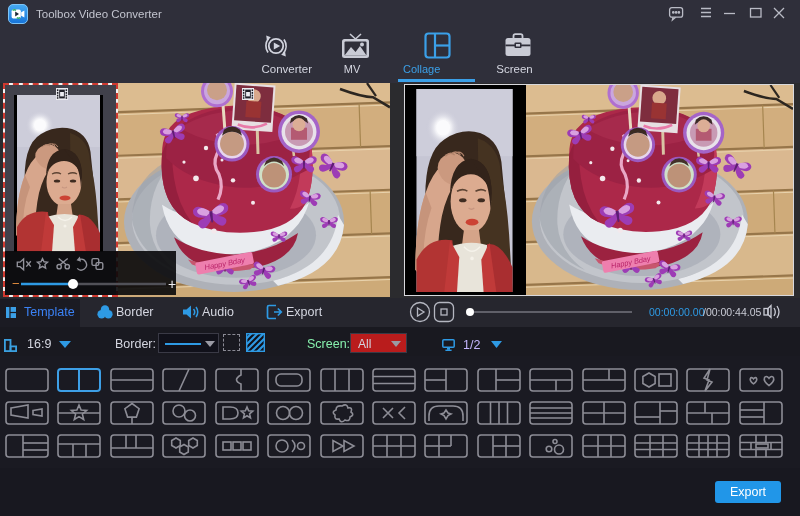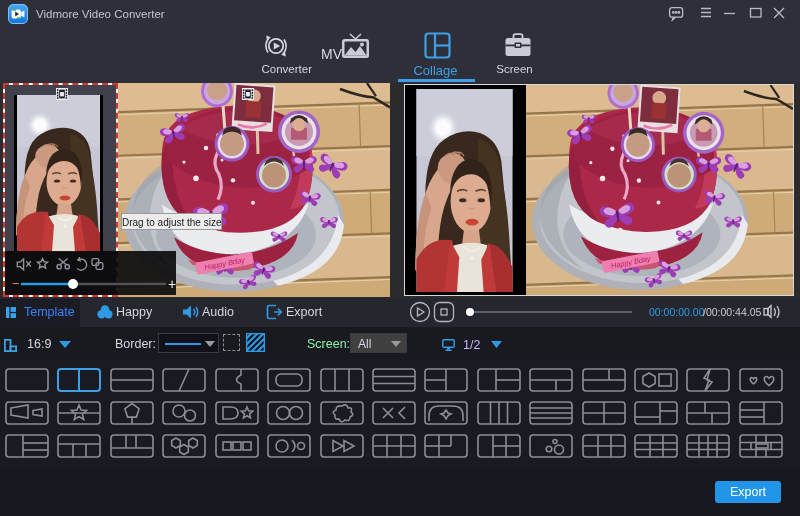--- a/index.html
+++ b/index.html
@@ -187,21 +187,21 @@
             <stop offset="1" stop-color="#1673d8"></stop>
           </linearGradient>
         </defs>
 <rect x="0.5" y="0.5" width="19" height="19" rx="4.5" fill="url(#lgr)" stroke="#7ec3f5" stroke-width="1"></rect>
 <rect x="3.6" y="5.6" width="9.2" height="8.8" rx="1.6" fill="#fff"></rect>
 <polygon points="13.2,8.2 16.4,6.4 16.4,13.6 13.2,11.8" fill="#fff"></polygon>
 <polygon points="7.2,7.6 11,10 7.2,12.4" fill="#1c2733"></polygon>
 <path d="M4.6 6.4 q2 -1.2 3.4 0" stroke="#35b06a" stroke-width="1.4" fill="none"></path>
 <path d="M12.2 13.6 q-2 1.2 -3.4 0" stroke="#35b06a" stroke-width="1.4" fill="none"></path>
 </svg></div>
-<div class="abs" style="left:36px;top:8px;color:#c3c5cf;font-size:11.5px">Vidmore Video Converter</div>
+<div class="abs" style="left:36px;top:8px;color:#c3c5cf;font-size:11.5px">Toolbox Video Converter</div>
 
 <svg class="abs" style="left:668px;top:6px" width="126" height="16" viewBox="0 0 126 16">
 <g stroke="#b9bbc5" fill="none" stroke-width="1.3">
 <rect x="1.6" y="1.6" width="13" height="9.5" rx="2.2"></rect>
 <circle cx="5.3" cy="6.4" r="0.7" fill="#b9bbc5"></circle>
         <circle cx="8.1" cy="6.4" r="0.7" fill="#b9bbc5"></circle>
         <circle cx="10.9" cy="6.4" r="0.7" fill="#b9bbc5"></circle>
 <path d="M5 11.2 L4.4 14 L7.6 11.2"></path>
 <path d="M33 2.5 h10 M33 6.5 h10 M33 10.5 h10"></path>
 <path d="M56 7.5 h11"></path>
@@ -222,30 +222,30 @@
     </svg>
 <div class="abs" style="left:240px;top:63px;width:72px;text-align:right;color:#d4d6e0;font-size:11.5px">Converter</div>
 
 <svg class="abs" style="left:340px;top:33px" width="31" height="27" viewBox="0 0 31 27">
 <path d="M10 1 L15.5 6 L21 1" stroke="#c9cbd5" stroke-width="1.6" fill="none"></path>
 <rect x="2" y="6" width="27" height="19" rx="2.5" fill="#c9cbd5"></rect>
 <rect x="4.5" y="8.5" width="22" height="14" rx="1" fill="#2f2f3a"></rect>
 <path d="M4.5 22.5 L11 14 L15.5 19 L20 13 L26.5 22.5 Z" fill="#c9cbd5"></path>
 <circle cx="22" cy="11.5" r="2" fill="#c9cbd5"></circle>
 </svg>
-<div class="abs" style="left:321px;top:46px;width:62px;text-align:left;color:#d4d6e0;font-size:14px">MV</div>
+<div class="abs" style="left:321px;top:63px;width:62px;text-align:center;color:#d4d6e0;font-size:11px">MV</div>
 
 <svg class="abs" style="left:424px;top:32px" width="27" height="27" viewBox="0 0 27 27">
 <g stroke="#3ba0e8" fill="none" stroke-width="2.2">
 <rect x="1.5" y="1.5" width="24" height="24" rx="3"></rect>
 <line x1="11" y1="1.5" x2="11" y2="25.5"></line>
 <line x1="11" y1="13.5" x2="25.5" y2="13.5"></line>
 </g>
     </svg>
-<div class="abs" style="left:403px;top:63px;width:65px;text-align:center;color:#3ba0e8;font-size:13px">Collage</div>
+<div class="abs" style="left:403px;top:63px;width:65px;text-align:left;color:#3ba0e8;font-size:11px">Collage</div>
 <div class="abs" style="left:398px;top:79px;width:77px;height:3px;background:#3ba0e8"></div>
 
 <svg class="abs" style="left:504px;top:32px" width="28" height="27" viewBox="0 0 28 27">
 <path d="M9.5 6 V4 q0 -1.8 1.8 -1.8 h5.4 q1.8 0 1.8 1.8 V6" stroke="#c9cbd5" stroke-width="1.8" fill="none"></path>
 <rect x="1.5" y="6" width="25" height="18" rx="2.5" fill="#c9cbd5"></rect>
 <rect x="1.5" y="12.5" width="25" height="1.8" fill="#2f2f3a"></rect>
 <rect x="10.5" y="10.5" width="7" height="5.5" rx="1" fill="#2f2f3a"></rect>
 <rect x="12" y="12" width="4" height="2.5" fill="#c9cbd5"></rect>
 </svg>
 <div class="abs" style="left:482px;top:63px;width:65px;text-align:center;color:#d4d6e0;font-size:11.5px">Screen</div>
@@ -295,22 +295,20 @@
             <rect x="0.9" y="4" width="1.5" height="1.8"></rect>
             <rect x="0.9" y="6.7" width="1.5" height="1.8"></rect>
             <rect x="0.9" y="9.2" width="1.5" height="1.6"></rect>
             <rect x="9.6" y="1.3" width="1.5" height="1.8"></rect>
             <rect x="9.6" y="4" width="1.5" height="1.8"></rect>
             <rect x="9.6" y="6.7" width="1.5" height="1.8"></rect>
             <rect x="9.6" y="9.2" width="1.5" height="1.6"></rect>
           </g>
         </svg></div>
 
-  <div class="abs" style="left:118px;top:130px;width:101px;height:17px;background:#ececec;white-space:nowrap;
-       color:#1a1a1a;font-size:10px;line-height:17px;text-align:center;border:1px solid #9a9a9a;overflow:hidden">Drag to adjust the size</div>
 
   <div class="abs" style="left:2px;top:168px;width:171px;height:44px;background:rgba(8,8,10,0.9)">
     <svg width="171" height="44" viewBox="0 0 171 44">
       <g stroke="#93939c" fill="none" stroke-width="1.5" transform="translate(1.5,3.5) scale(0.9)">
 
         <path d="M12 8.5 h3 l4 -3.5 v12 l-4 -3.5 h-3 Z"></path>
         <path d="M22 7.5 l5 6 M27 7.5 l-5 6"></path>
 
         <path d="M40 4.5 l1.7 3.6 3.9 0.4 -2.9 2.7 0.8 3.9 -3.5 -2 -3.5 2 0.8 -3.9 -2.9 -2.7 3.9 -0.4 Z"></path>
 
@@ -372,21 +370,21 @@
 <rect x="0" y="0" width="3.4" height="11" fill="#3ba0e8"></rect>
 <rect x="4.6" y="0" width="5.4" height="4.9" fill="#3ba0e8"></rect>
 <rect x="4.6" y="6.1" width="5.4" height="4.9" fill="#3ba0e8"></rect>
 </svg>
 <div class="abs" style="left:24px;top:305px;font-size:12.5px;color:#3b82f6">Template</div>
 <svg class="abs" style="left:97px;top:304px" width="16" height="16" viewBox="0 0 16 16">
 <circle cx="8" cy="5.5" r="4.2" fill="#2e9ae4"></circle>
 <circle cx="4.6" cy="10.2" r="4.2" fill="#2e9ae4"></circle>
 <circle cx="11.4" cy="10.2" r="4.2" fill="#2e9ae4"></circle>
 </svg>
-<div class="abs" style="left:116px;top:305px;font-size:12.5px;color:#d4d6e0">Happy</div>
+<div class="abs" style="left:116px;top:305px;font-size:12.5px;color:#d4d6e0">Border</div>
 <svg class="abs" style="left:182px;top:304px" width="17" height="16" viewBox="0 0 17 16">
 <path d="M1 5.5 h3.5 l4.5 -4 v13 l-4.5 -4 H1 Z" fill="#2e9ae4"></path>
 <path d="M11.5 5 q2.5 3 0 6 M14 3 q3.5 5 0 10" stroke="#2e9ae4" stroke-width="1.5" fill="none"></path>
 </svg>
 <div class="abs" style="left:202px;top:305px;font-size:12.5px;color:#d4d6e0">Audio</div>
 <svg class="abs" style="left:266px;top:304px" width="17" height="16" viewBox="0 0 17 16">
 <path d="M10 1.5 H3 q-1.5 0 -1.5 1.5 v10 q0 1.5 1.5 1.5 h7" stroke="#2e9ae4" stroke-width="1.7" fill="none"></path>
 <path d="M8 8 h7 m-3.2 -3.5 l3.5 3.5 -3.5 3.5" stroke="#2e9ae4" stroke-width="1.7" fill="none"></path>
 </svg>
 <div class="abs" style="left:286px;top:305px;font-size:12.5px;color:#d4d6e0">Export</div>
@@ -413,21 +411,21 @@
 <rect x="0.7" y="0.7" width="17.6" height="17.6" fill="none" stroke="#2e9ae4" stroke-width="1.4"></rect>
 <g stroke="#2e9ae4" stroke-width="2.2">
 <line x1="-2" y1="8" x2="8" y2="-2"></line>
         <line x1="-2" y1="14" x2="14" y2="-2"></line>
 <line x1="-2" y1="20" x2="20" y2="-2"></line>
         <line x1="4" y1="20" x2="20" y2="4"></line>
 <line x1="10" y1="20" x2="20" y2="10"></line>
 </g>
     </svg>
 <div class="abs" style="left:307px;top:337px;font-size:12.5px;color:#86efac">Screen:</div>
-<div class="abs" style="left:350px;top:333px;width:57px;height:20px;background:#404040;border:1px solid #3a3a46">
+<div class="abs" style="left:350px;top:333px;width:57px;height:20px;background:#b91c1c;border:1px solid #3a3a46">
   <div class="abs" style="left:7px;top:3px;font-size:12px;color:#d4d6e0">All</div>
   <svg class="abs" style="left:40px;top:7px" width="10" height="7">
         <polygon points="0,0 10,0 5,6" fill="#9a9aa4"></polygon>
       </svg>
 </div>
 <svg class="abs" style="left:442px;top:339px" width="13" height="12" viewBox="0 0 13 12">
 <rect x="0.8" y="0.8" width="11.4" height="7.4" rx="1" stroke="#2e9ae4" stroke-width="1.5" fill="none"></rect>
 <rect x="5" y="8.8" width="3" height="2" fill="#2e9ae4"></rect>
 <rect x="3.4" y="10.6" width="6.2" height="1.4" fill="#2e9ae4"></rect>
 </svg>

